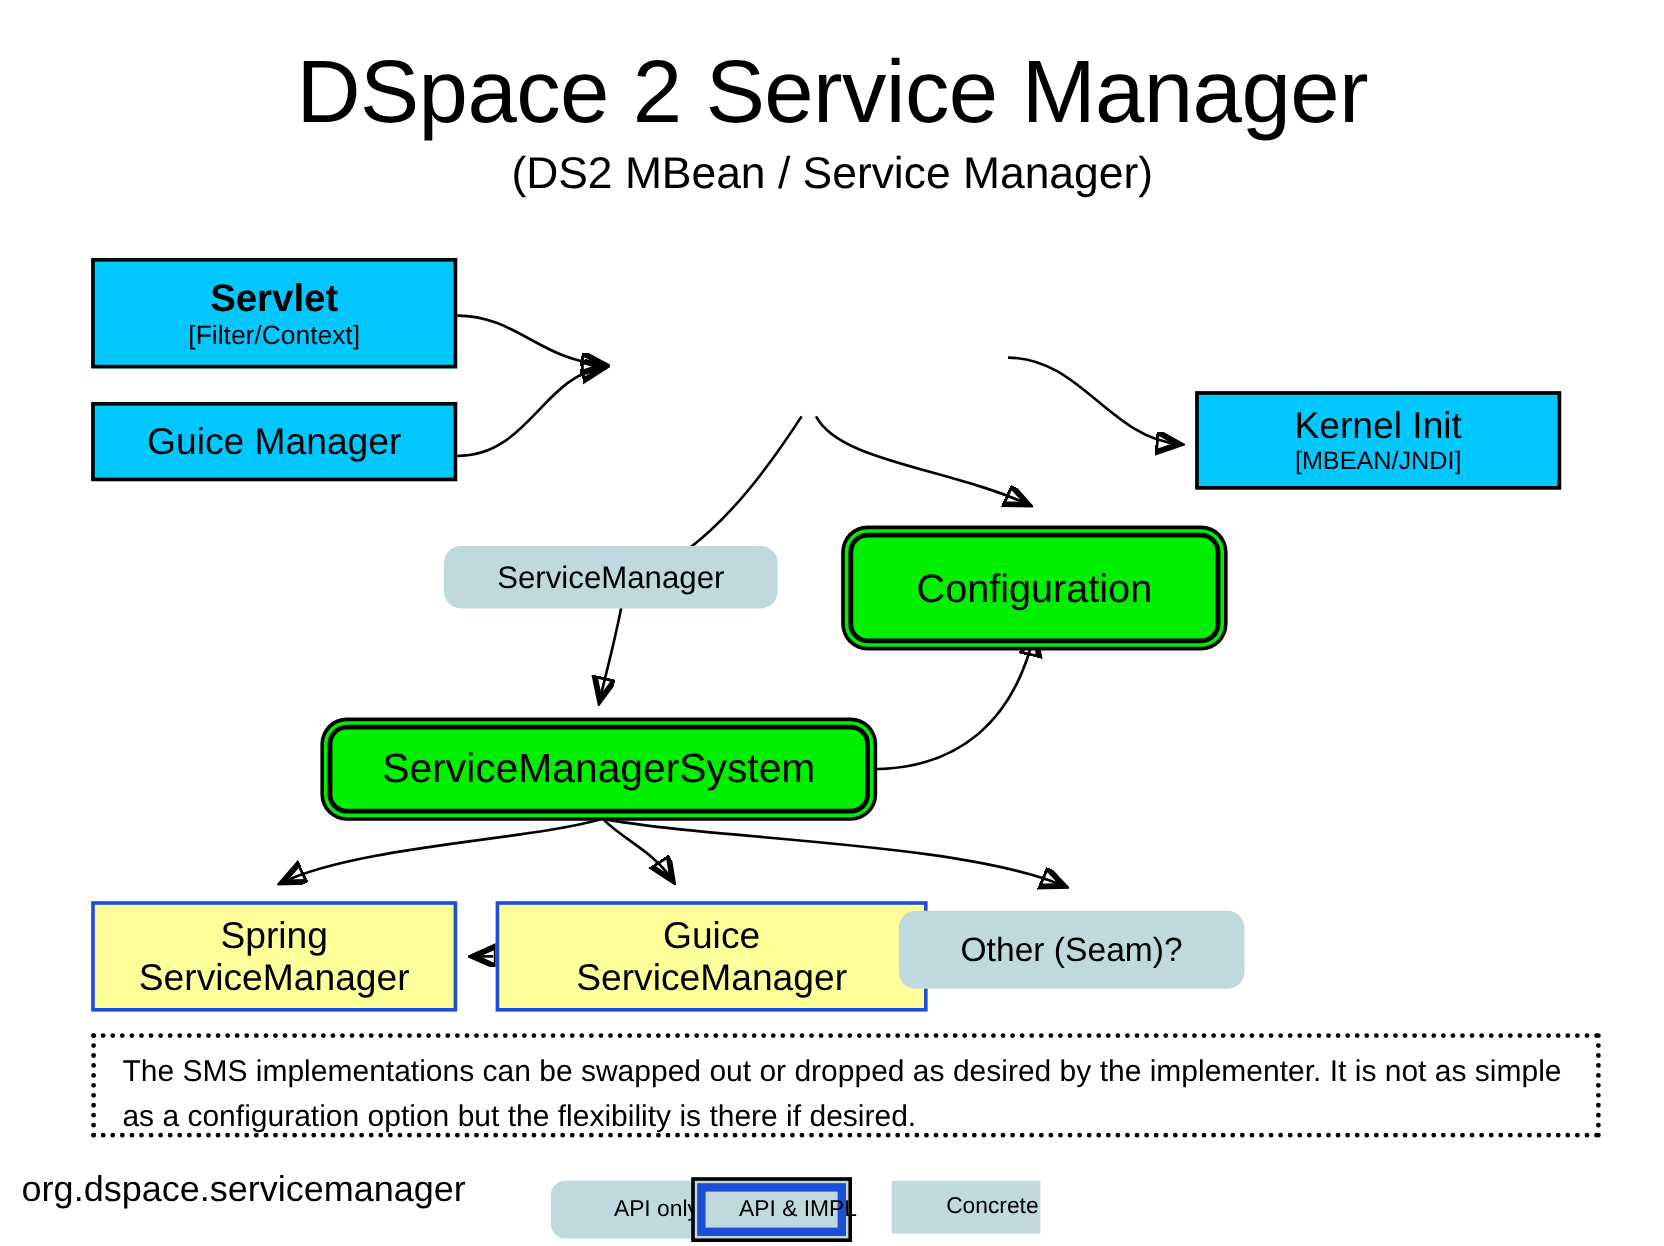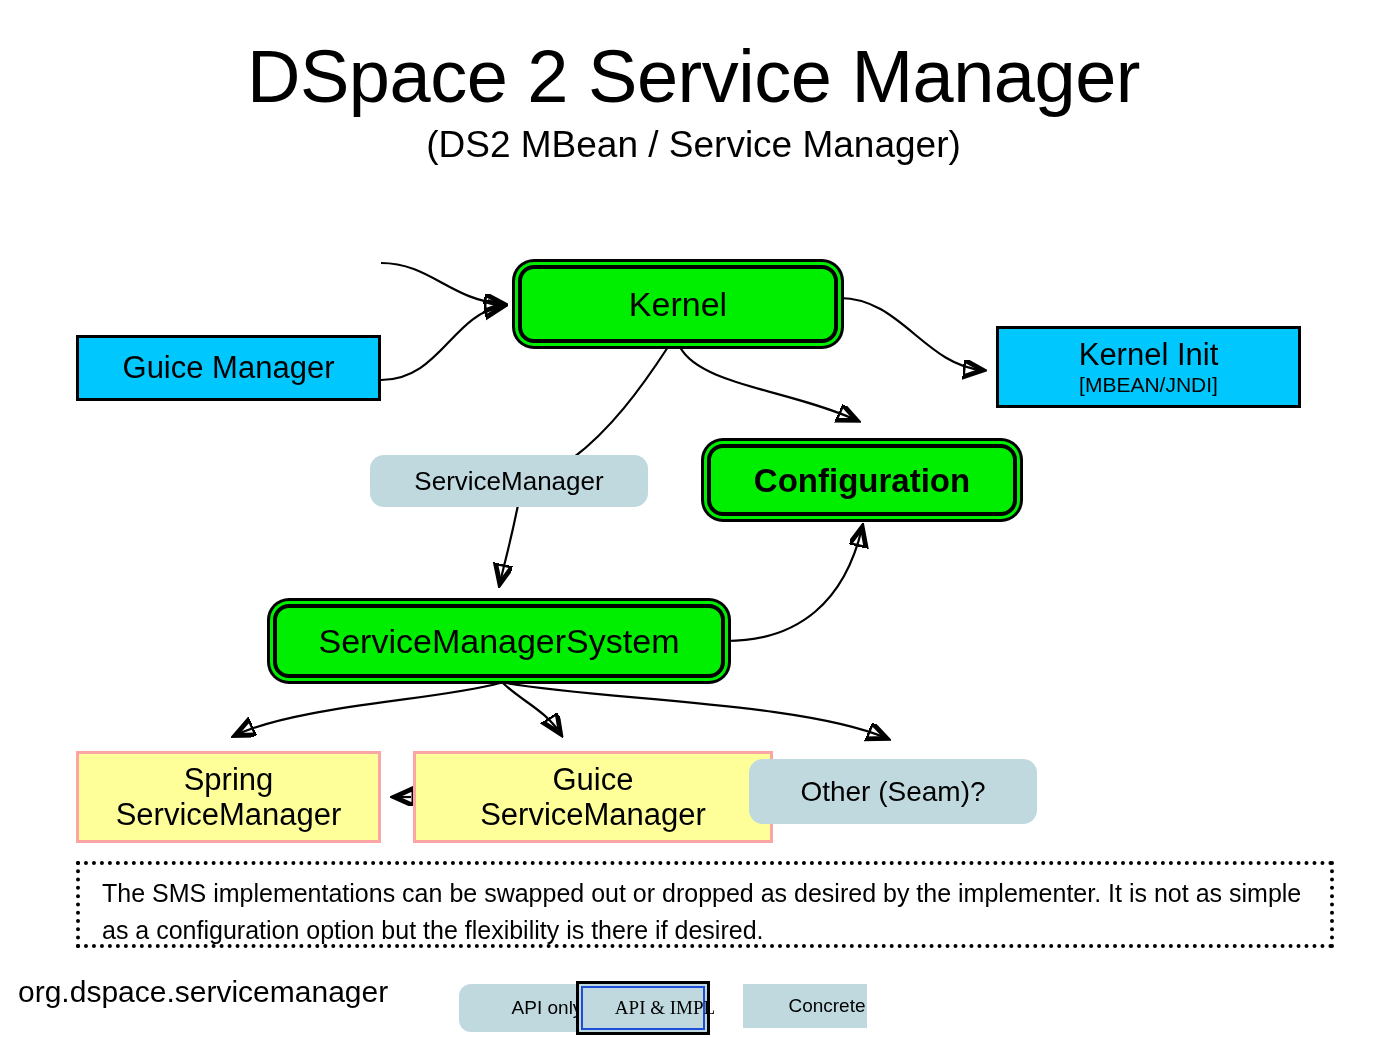--- a/index.html
+++ b/index.html
@@ -75,42 +75,42 @@
   
   .api-impl {
     background: #00ee00;
     border: 4px solid #000000;
     border-radius: 16px;
     box-shadow: 0 0 0 3px #00ee00, 0 0 0 6px #000000;
   }
   
   .impl-yellow {
     background: #ffff99;
-    border: 3px solid #fca5a5;
+    border: 3px solid #1d4ed8;
   }
 
   
   #node-servlet      { left: 76px;  top: 215px; width: 305px; height: 92px;  }
   #node-servlet .main-label { font-size: 32px; line-height: 36px; font-weight: bold; }
   #node-servlet .sub-label  { font-size: 22px; line-height: 27px; }
 
   #node-kernel-manager { left: 76px;  top: 335px; width: 305px; height: 66px; }
   #node-kernel-manager .main-label { font-size: 31px; line-height: 36px; }
 
   #node-kernel       { left: 518px; top: 265px; width: 320px; height: 78px; }
   #node-kernel .main-label { font-size: 34px; line-height: 38px; }
 
   #node-kernel-init  { left: 996px; top: 326px; width: 305px; height: 82px; }
   #node-kernel-init .main-label { font-size: 31px; line-height: 35px; }
   #node-kernel-init .sub-label  { font-size: 21px; line-height: 26px; }
 
   #node-servicemanager { left: 370px; top: 455px; width: 278px; height: 52px; }
   #node-servicemanager .main-label { font-size: 26px; line-height: 30px; }
 
-  #node-configuration { left: 707px; top: 444px; width: 310px; height: 72px; font-weight: bold; }
+  #node-configuration { left: 707px; top: 444px; width: 310px; height: 92px; }
   #node-configuration .main-label { font-size: 33px; line-height: 37px; }
 
   #node-sms          { left: 273px; top: 604px; width: 452px; height: 74px; }
   #node-sms .main-label { font-size: 34px; line-height: 38px; }
 
   #node-spring       { left: 76px;  top: 751px; width: 305px; height: 92px; }
   #node-spring .main-label { font-size: 31px; line-height: 35px; }
 
   #node-guice        { left: 413px; top: 751px; width: 360px; height: 92px; }
   #node-guice .main-label { font-size: 31px; line-height: 35px; }
@@ -158,23 +158,22 @@
     white-space: nowrap;
     z-index: 6;
     padding-left: 44px;
   }
   #legend-api-only {
     left: 459px; top: 984px; width: 132px; height: 48px;
     border-radius: 12px;
   }
   #legend-api-impl {
     left: 581px; top: 986px; width: 124px; height: 44px;
-    border: 2px solid #1d4ed8;
+    border: 7px solid #1d4ed8;
     box-shadow: 0 0 0 2px #bfd9de, 0 0 0 5px #000000;
-    font-family: Liberation Serif, serif;
   }
   #legend-concrete {
     left: 743px; top: 984px; width: 124px; height: 44px;
   }
 
   
   #arrows {
     position: absolute;
     left: 0; top: 0;
     width: 1387px;
@@ -212,28 +211,29 @@
 
     <path d="M726,641 C800,641 845,600 862,528" marker-end="url(#ah)"></path>
 
     <path d="M500,683 C440,700 300,705 236,735" marker-end="url(#ah)"></path>
     <path d="M503,683 C520,700 545,710 560,733" marker-end="url(#ah)"></path>
     <path d="M506,683 C600,700 800,702 886,738" marker-end="url(#ah)"></path>
 
     <path d="M411,797 L395,797" marker-end="url(#ah)"></path>
   </svg>
 
+  <div class="node concrete" id="node-servlet">
+    <span class="main-label">Servlet</span>
+    <span class="sub-label">[Filter/Context]</span>
+  </div>
 
   <div class="node concrete" id="node-kernel-manager">
     <span class="main-label">Guice Manager</span>
   </div>
 
-  <div class="node api-impl" id="node-kernel">
-    <span class="main-label">Kernel</span>
-  </div>
 
   <div class="node concrete" id="node-kernel-init">
     <span class="main-label">Kernel Init</span>
     <span class="sub-label">[MBEAN/JNDI]</span>
   </div>
 
   <div class="node api-only" id="node-servicemanager">
     <span class="main-label">ServiceManager</span>
   </div>
 

